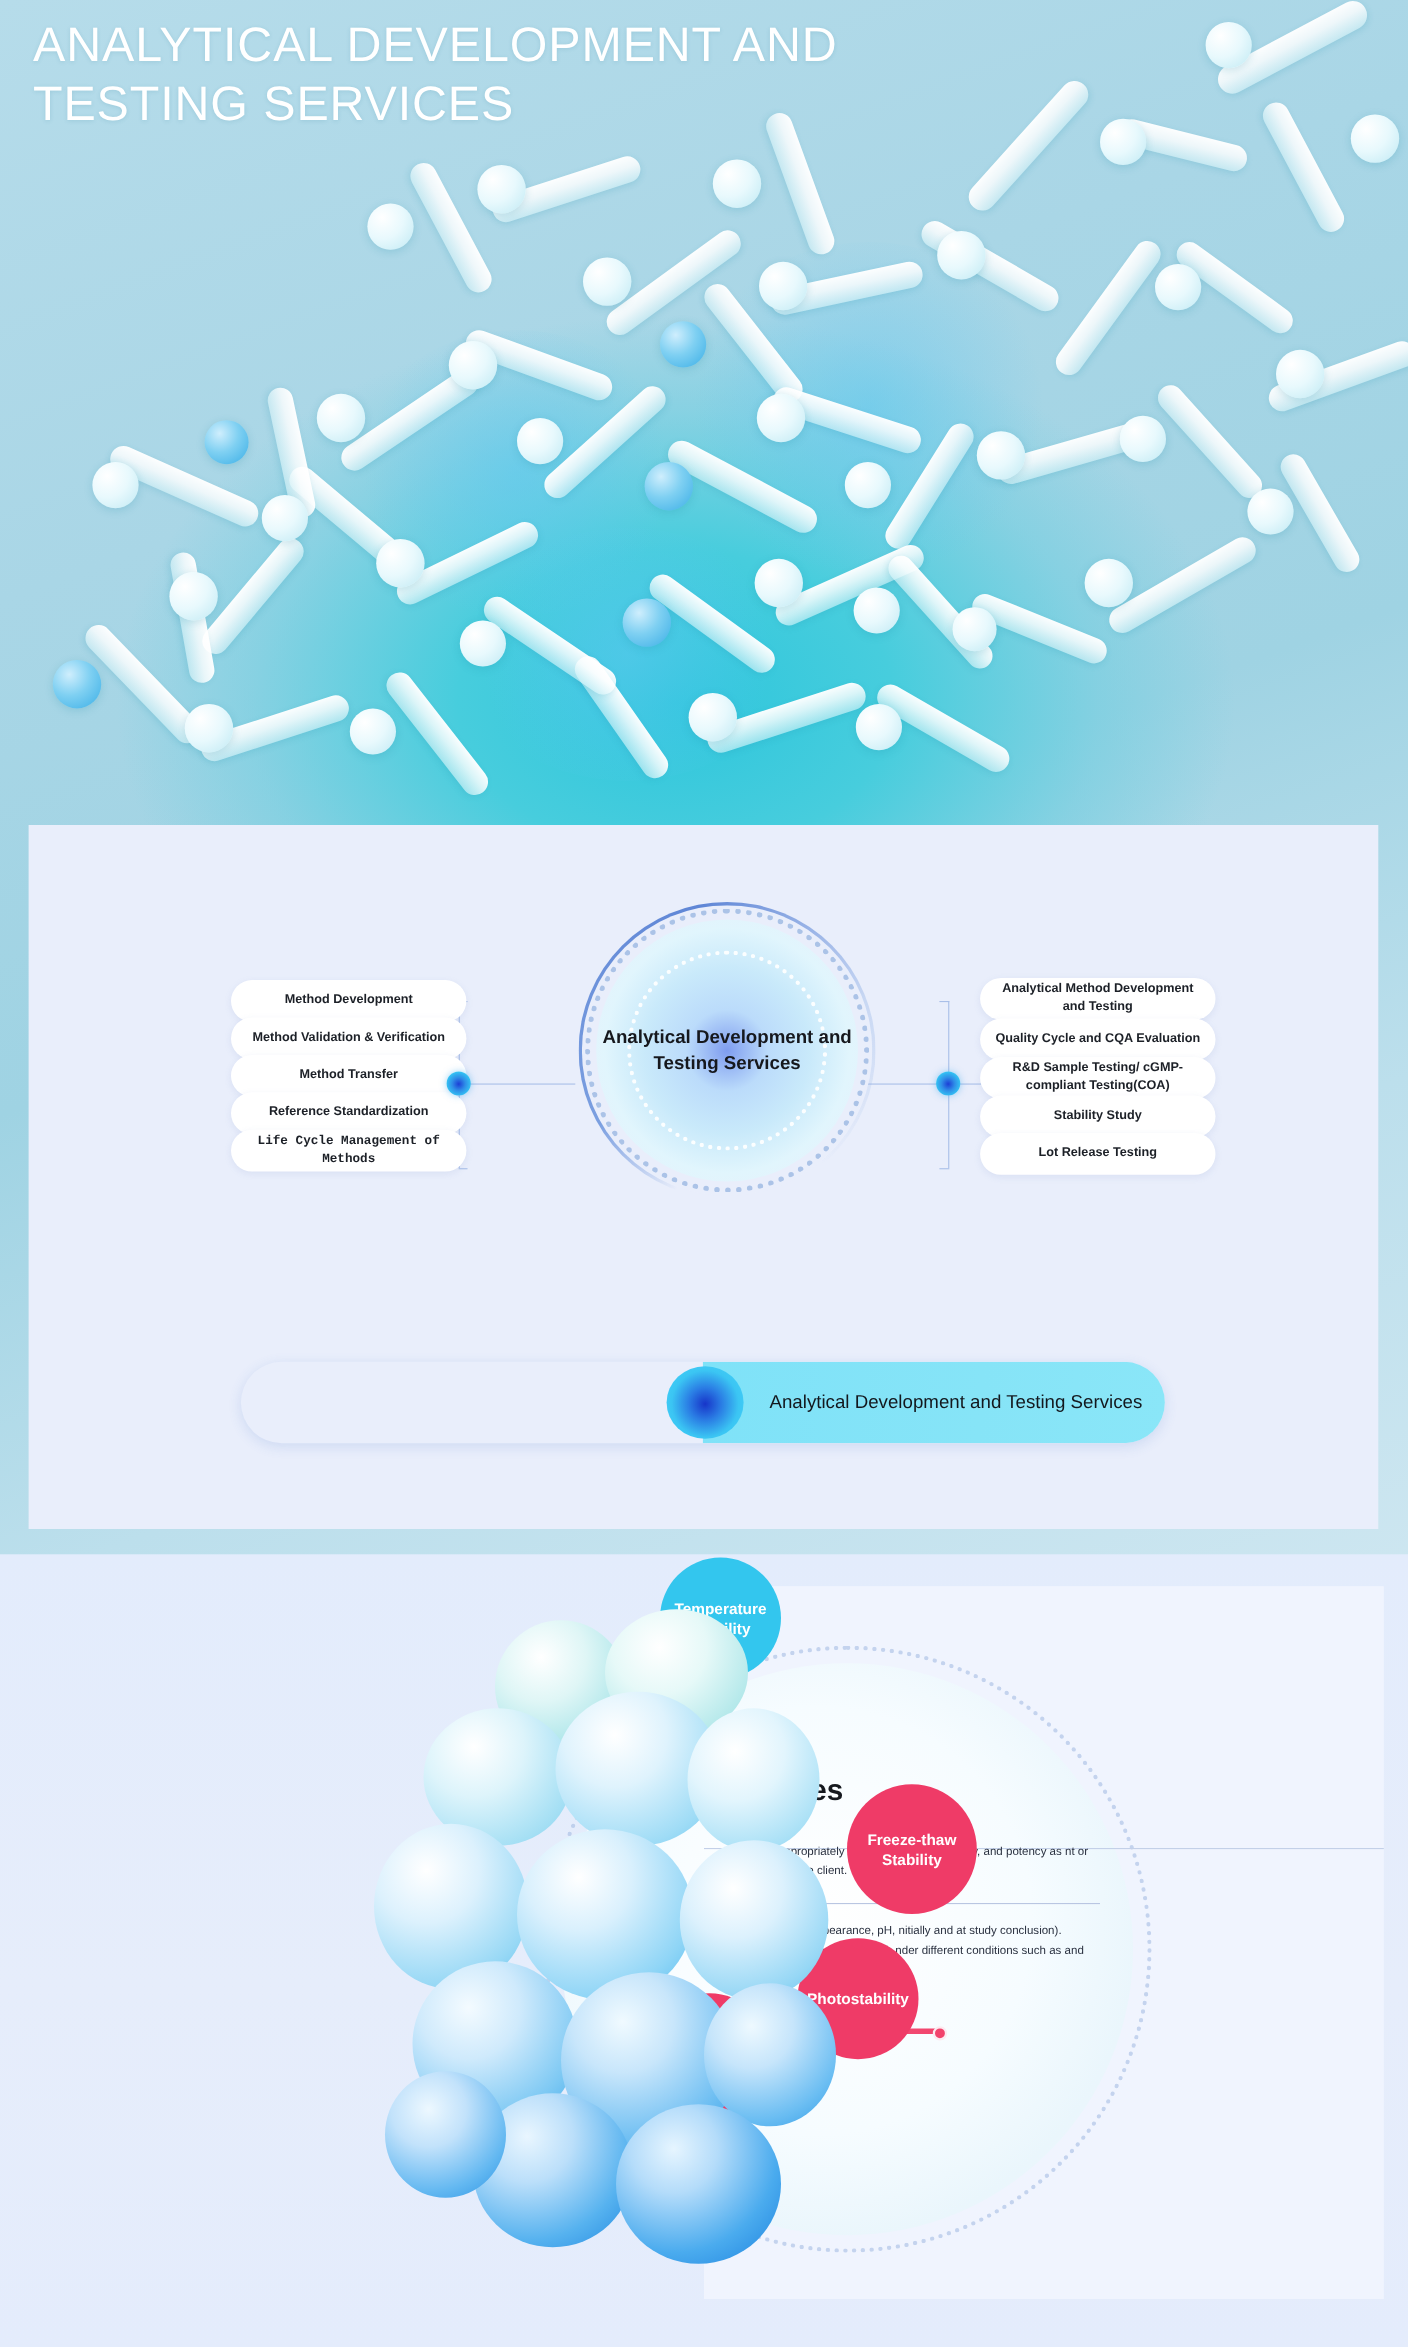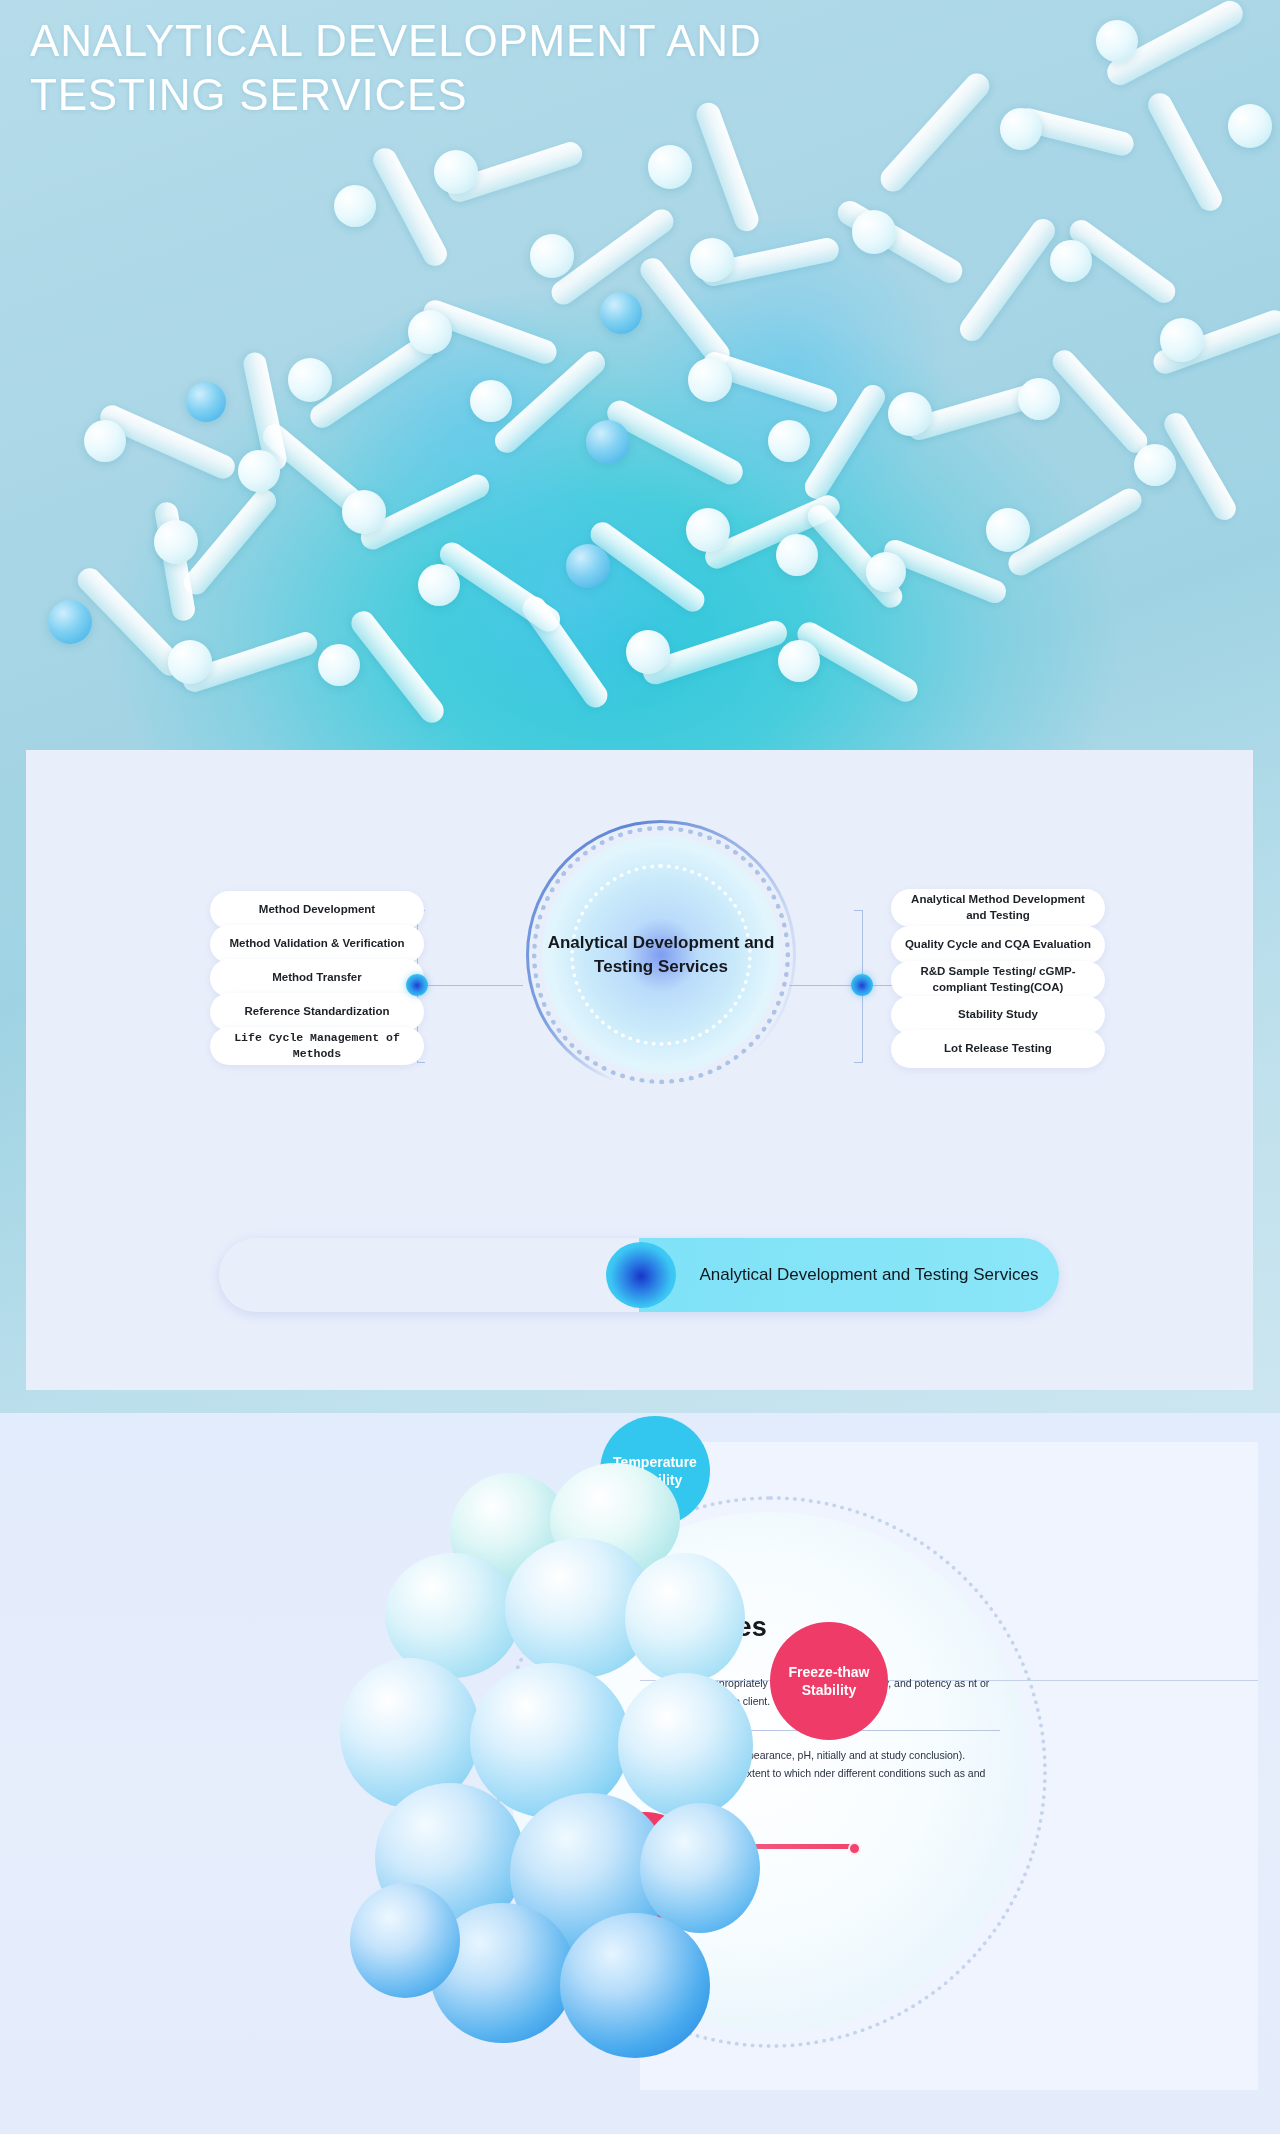--- a/index.html
+++ b/index.html
@@ -381,20 +381,21 @@
       <div class="s2-title">Studies</div>
       <div class="s2-body">ncludes appropriately qualified or purity, identity, and potency as nt or provided by the client.</div>
       <div class="s2-divider"></div>
       <div class="s2-divider-dot"></div>
       <div class="s2-body2">se studies are appearance, pH, nitially and at study conclusion). emonstrate the extent to which nder different conditions such as and humidity</div>
       <div class="s2-barline"></div>
       <div class="s2-sub">studies include</div>
 
       <div class="bubble cyan" style="left:-40px;top:-26px;width:110px;height:110px;">Temperature Stability</div>
       <div class="bubble pink" style="left:130px;top:180px;width:118px;height:118px;">Freeze-thaw Stability</div>
+      <div class="bubble pink" style="left:85px;top:320px;width:110px;height:110px;">Photostability</div>
       <div class="bubble pink" style="left:-50px;top:370px;width:110px;height:110px;">Transport Stability</div>
     </div>
 
     <div class="blob-cluster">
       <div class="blob" style="left:120px;top:10px;width:120px;height:120px;background:radial-gradient(circle at 35% 28%, #ffffff 0%, #dff6f6 35%, #a7e4e8 75%, #7fd4dd 100%);"></div>
       <div class="blob" style="left:220px;top:0px;width:130px;height:115px;background:radial-gradient(circle at 38% 30%, #ffffff 0%, #e6f9f8 38%, #b3e8ea 78%, #8adbe0 100%);"></div>
       <div class="blob" style="left:55px;top:90px;width:135px;height:125px;background:radial-gradient(circle at 34% 28%, #ffffff 0%, #ddf4fb 36%, #a4dff4 76%, #7ccdef 100%);"></div>
       <div class="blob" style="left:175px;top:75px;width:150px;height:140px;background:radial-gradient(circle at 36% 28%, #ffffff 0%, #dff3fd 34%, #9fdcf6 74%, #6cc6f0 100%);"></div>
       <div class="blob" style="left:295px;top:90px;width:120px;height:130px;background:radial-gradient(circle at 36% 30%, #ffffff 0%, #e2f5fd 38%, #a8e0f6 78%, #74c9f0 100%);"></div>
       <div class="blob" style="left:10px;top:195px;width:140px;height:150px;background:radial-gradient(circle at 34% 28%, #ffffff 0%, #dcf1fd 34%, #97d8f5 74%, #5fc0ef 100%);"></div>

